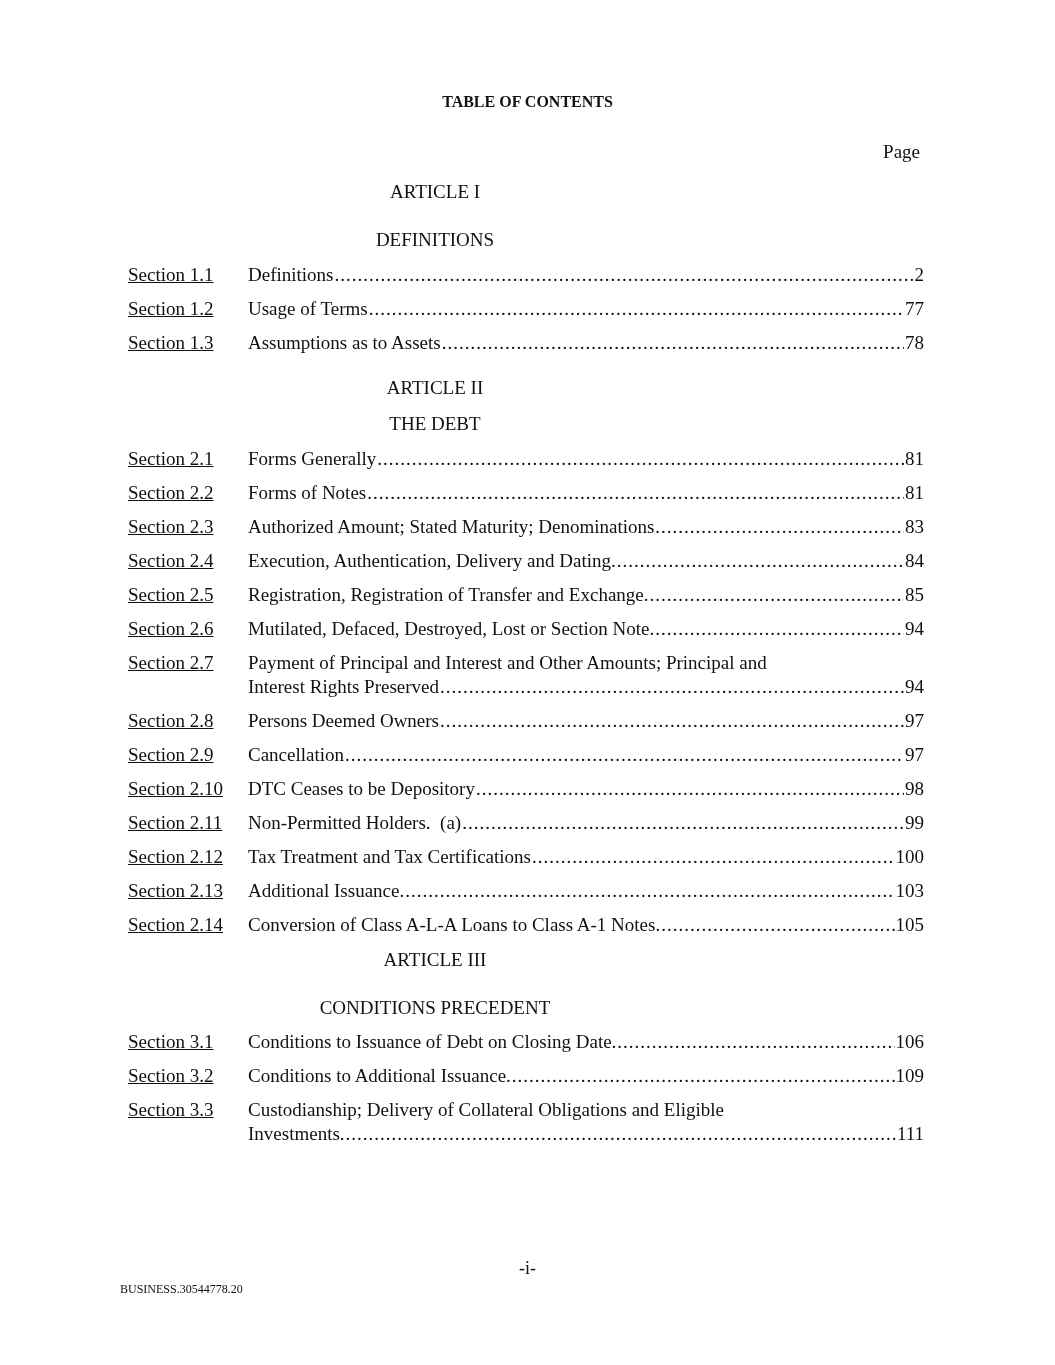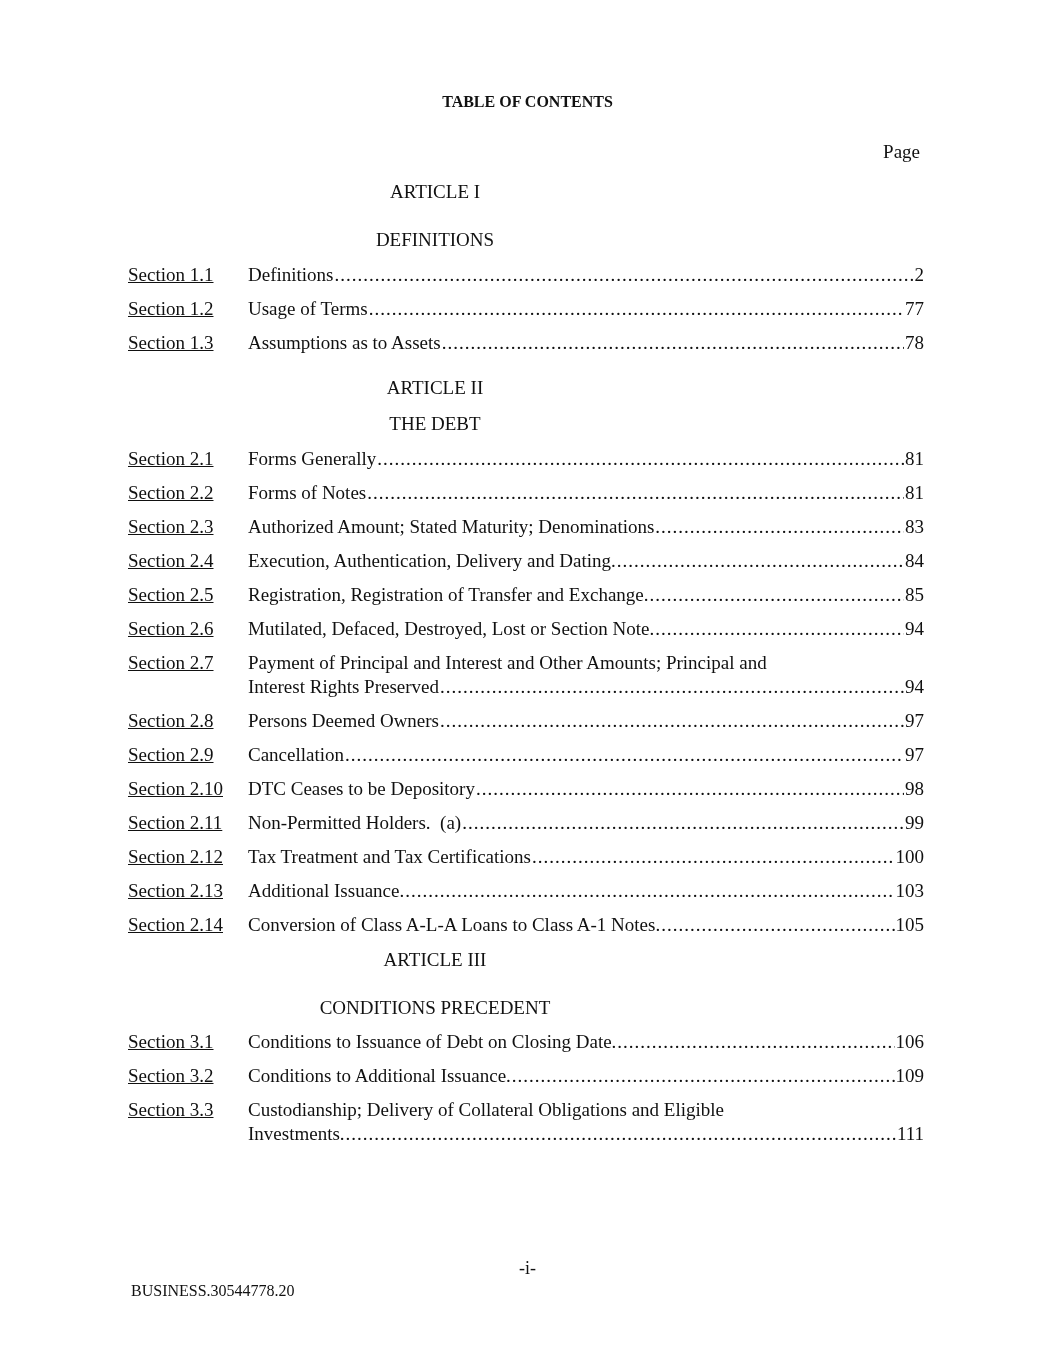--- a/index.html
+++ b/index.html
@@ -29,21 +29,21 @@
       letter-spacing: 1px;
     }
     .line .dots::before {
       content: "..................................................................................................................................................................................................................................................................................";
     }
     .line .pg { flex: 0 0 auto; }
     .pagenum {
       position: absolute; top: 1258px; left: 0; width: 1055px; text-align: center; font-size: 18px;
     }
     .docid {
-      position: absolute; top: 1282px; left: 131px; font-size: 16px;
+      position: absolute; top: 1282px; left: 120px; font-size: 12px;
     }
   </style>
 </head>
 <body>
 
 <div class="title">TABLE OF CONTENTS</div>
 <div class="page-label">Page</div>
 
 <div class="heading" style="top:181px;">ARTICLE I</div>
 <div class="heading" style="top:229px;">DEFINITIONS</div>

